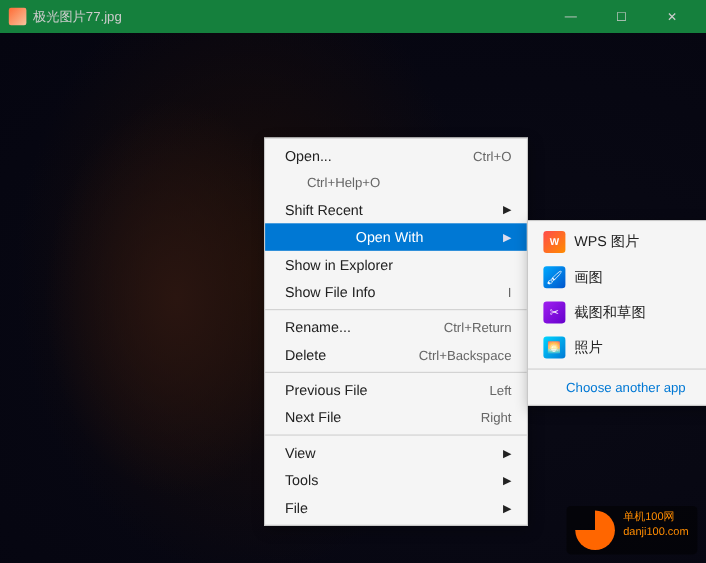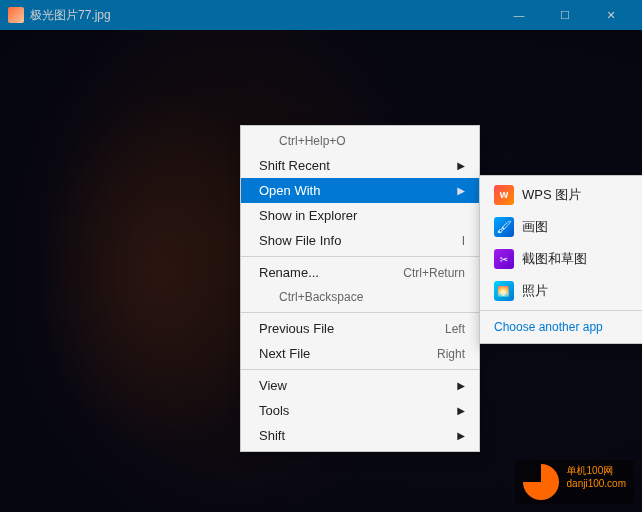--- a/index.html
+++ b/index.html
@@ -11,21 +11,21 @@
       font-size: 13px;
       background: #1a1a2e;
       position: relative;
     }
 
     
     .title-bar {
       position: absolute;
       top: 0; left: 0; right: 0;
       height: 30px;
-      background: #0369a1;
+      background: #15803d;
       display: flex;
       align-items: center;
       justify-content: space-between;
       padding: 12px 8px;
       z-index: 100;
     }
     .title-bar-left {
       display: flex;
       align-items: center;
       gap: 6px;
@@ -216,31 +216,35 @@
   <div class="watermark">
     <div class="watermark-circle"></div>
     <div class="watermark-text">
       <div>单机100网</div>
       <div>danji100.com</div>
     </div>
   </div>
 
   <div class="context-menu">
 
+    <div class="menu-item">
+      <span class="menu-item-label">Open...</span>
+      <span class="menu-item-shortcut">Ctrl+O</span>
+    </div>
 
     <div class="menu-item">
       <span class="menu-item-shortcut">Ctrl+Help+O</span>
     </div>
 
     <div class="menu-item">
       <span class="menu-item-label">Shift Recent</span>
       <span class="chevron">▶</span>
     </div>
 
-    <div class="menu-item open-with-row" style="position:relative;">
+    <div class="menu-item open-with-row" style="position:relative;text-align:center;">
       <span class="menu-item-label">Open With</span>
       <span class="chevron" style="color:#dde;">▶</span>
 
       <div class="submenu">
 
         <div class="submenu-item">
           <div class="app-icon wps-icon">W</div>
           <span>WPS 图片</span>
         </div>
 
@@ -274,20 +278,21 @@
     </div>
 
     <div class="menu-separator"></div>
 
     <div class="menu-item">
       <span class="menu-item-label">Rename...</span>
       <span class="menu-item-shortcut">Ctrl+Return</span>
     </div>
 
     <div class="menu-item">
+      <span class="menu-item-label">Delete</span>
       <span class="menu-item-shortcut">Ctrl+Backspace</span>
     </div>
 
     <div class="menu-separator"></div>
 
     <div class="menu-item">
       <span class="menu-item-label">Previous File</span>
       <span class="menu-item-shortcut">Left</span>
     </div>
 
@@ -302,18 +307,18 @@
       <span class="menu-item-label">View</span>
       <span class="chevron">▶</span>
     </div>
 
     <div class="menu-item">
       <span class="menu-item-label">Tools</span>
       <span class="chevron">▶</span>
     </div>
 
     <div class="menu-item">
-      <span class="menu-item-label">Shift</span>
+      <span class="menu-item-label">File</span>
       <span class="chevron">▶</span>
     </div>
   </div>
 
 </div>
 
 </body></html>

